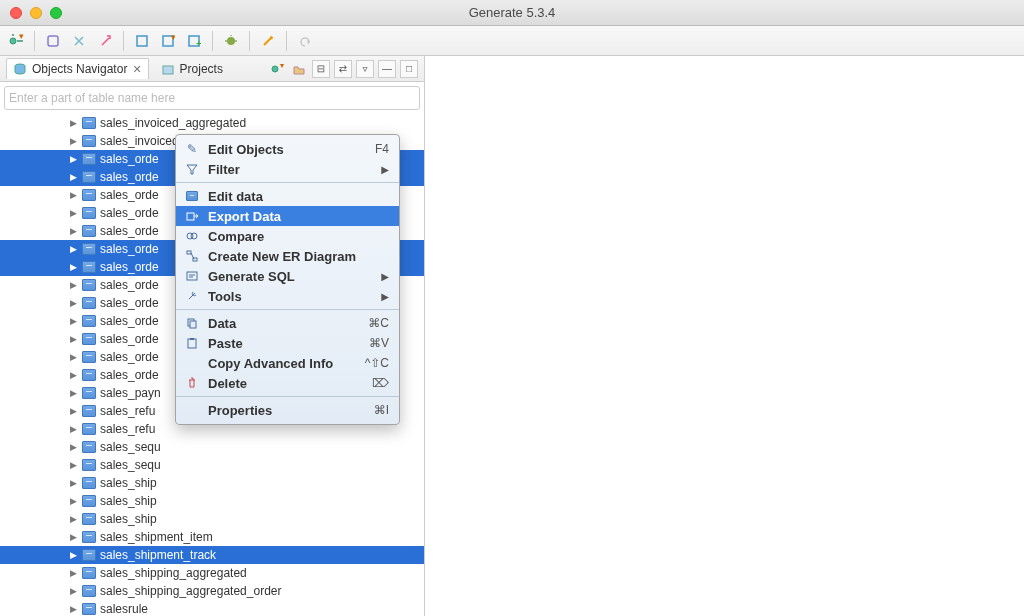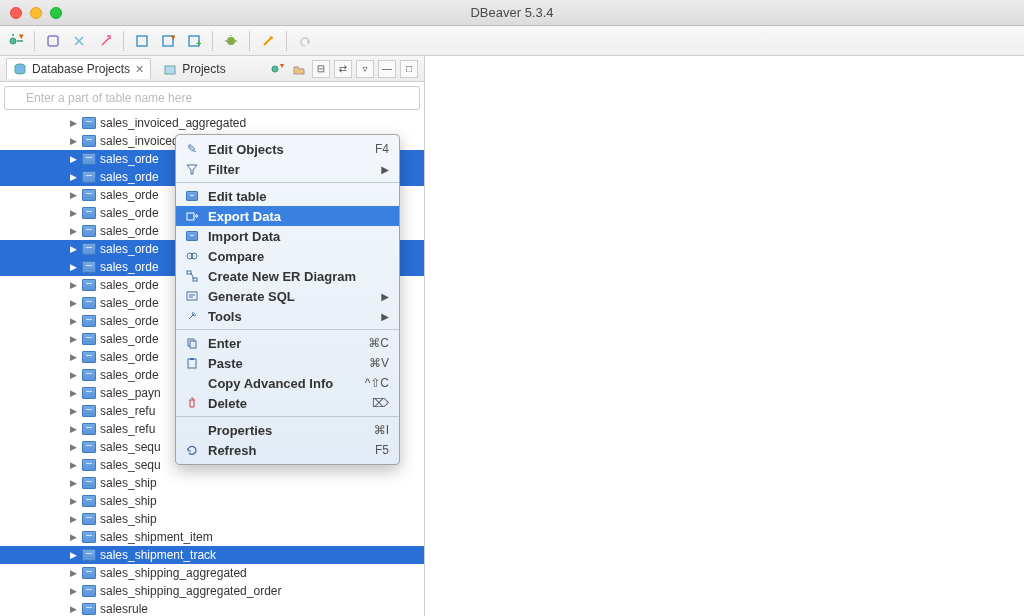--- a/index.html
+++ b/index.html
@@ -27,21 +27,21 @@
 
 .panel-tabs { height: 26px; background: linear-gradient(#f6f6f6,#ececec); border-bottom: 1px solid #ccc; display: flex; align-items: center; padding: 0 6px; gap: 6px; font-size: 12px; }
 .tab { display: flex; align-items: center; gap: 5px; padding: 3px 6px; color: #333; cursor: pointer; }
 .tab .ico { width: 14px; height: 14px; display: inline-block; }
 .tab.active { background: #fff; border-top: 1px solid #ccc; border-left: 1px solid #ccc; border-right: 1px solid #ccc; border-radius: 2px 2px 0 0; }
 .tab-x { color: #777; font-size: 11px; }
 .panel-buttons { margin-left: auto; display: flex; gap: 4px; }
 .panel-buttons .pb { width: 18px; height: 18px; border: 1px solid #ccc; background: #fafafa; font-size: 10px; display: flex; align-items: center; justify-content: center; color: #555; cursor: pointer; }
 
 
-.searchbox { height: 24px; border: 1px solid #ccc; margin: 4px; border-radius: 3px; padding: 0 21px; display: flex; align-items: center; }
+.searchbox { height: 24px; border: 1px solid #ccc; margin: 4px; border-radius: 3px; padding: 0 4px; display: flex; align-items: center; }
 .searchbox input { border: none; outline: none; width: 100%; font-size: 12px; color: #555; background: transparent; }
 .searchbox input::placeholder { color: #bbb; }
 
 
 .tree { overflow: hidden; flex: 1; }
 .trow { height: 18px; display: flex; align-items: center; padding-left: 70px; gap: 4px; font-size: 12px; white-space: nowrap; cursor: pointer; }
 .trow.sel { background: #2a6fd6; color: #fff; }
 .trow.sel .tbl-ico { color: #cfe4ff; }
 .arrow { width: 8px; color: #777; font-size: 9px; }
 .trow.sel .arrow { color: #fff; }
@@ -63,21 +63,21 @@
 </style>
 </head>
 <body>
 
 <div class="titlebar">
   <div class="traffic">
     <span class="tl-close"></span>
     <span class="tl-min"></span>
     <span class="tl-max"></span>
   </div>
-  <div class="title">DBeaver 5.3.4</div>
+  <div class="title">Generate 5.3.4</div>
 </div>
 
 <div class="toolbar">
   <span class="tb-icon">
       <svg width="16" height="16">
         <circle cx="5" cy="8" r="3" fill="#5b9" stroke="#397"></circle>
         <path d="M5 3 v-2 M9 8 h6" stroke="#397" stroke-width="1.5"></path>
         <text x="11" y="6" font-size="9" fill="#c60">▾</text>
       </svg>
     </span>
@@ -141,21 +141,21 @@
 <div class="main">
   <div class="left">
     <div class="panel-tabs">
       <div class="tab active">
         <span class="ico">
             <svg width="14" height="14">
               <ellipse cx="7" cy="4" rx="5" ry="2" fill="#7ab8e8" stroke="#4a8"></ellipse>
               <path d="M2 4 v6 a5 2 0 0 0 10 0 v-6" fill="#7ab8e8" stroke="#4a8"></path>
             </svg>
           </span>
-        <span>Database Projects</span>
+        <span>Objects Navigator</span>
         <span class="tab-x">✕</span>
       </div>
       <div class="tab">
         <span class="ico">
             <svg width="14" height="14">
               <rect x="2" y="4" width="10" height="8" fill="#b8d8f0" stroke="#6a9"></rect>
             </svg>
           </span>
         <span>Projects</span>
       </div>
@@ -340,36 +340,30 @@
         </svg>
       </span>
     <span class="lbl">Filter</span>
     <span class="sub">▶</span>
   </div>
   <div class="ctxsep"></div>
   <div class="ctxitem">
     <span class="cico">
         <span class="tbl-ico" style="width:12px;height:10px;"></span>
       </span>
-    <span class="lbl">Edit table</span>
+    <span class="lbl">Edit data</span>
   </div>
   <div class="ctxitem hover">
     <span class="cico">
         <svg width="12" height="12">
           <rect x="1" y="3" width="7" height="7" fill="none" stroke="#fff"></rect>
           <path d="M8 6 h4 M10 4 l2 2 l-2 2" fill="none" stroke="#fff"></path>
         </svg>
       </span>
     <span class="lbl">Export Data</span>
-  </div>
-  <div class="ctxitem">
-    <span class="cico">
-        <span class="tbl-ico" style="width:12px;height:10px;"></span>
-      </span>
-    <span class="lbl">Import Data</span>
   </div>
   <div class="ctxitem">
     <span class="cico">
         <svg width="12" height="12">
           <circle cx="4" cy="6" r="3" fill="none" stroke="#4b6fa0"></circle>
           <circle cx="8" cy="6" r="3" fill="none" stroke="#4b6fa0"></circle>
         </svg>
       </span>
     <span class="lbl">Compare</span>
   </div>
@@ -403,21 +397,21 @@
     <span class="sub">▶</span>
   </div>
   <div class="ctxsep"></div>
   <div class="ctxitem">
     <span class="cico">
         <svg width="12" height="12">
           <rect x="2" y="2" width="6" height="7" fill="none" stroke="#4b6fa0"></rect>
           <rect x="4" y="4" width="6" height="7" fill="#e3ecf6" stroke="#4b6fa0"></rect>
         </svg>
       </span>
-    <span class="lbl">Enter</span>
+    <span class="lbl">Data</span>
     <span class="sc">⌘C</span>
   </div>
   <div class="ctxitem">
     <span class="cico">
         <svg width="12" height="12">
           <rect x="2" y="2" width="8" height="9" fill="none" stroke="#4b6fa0"></rect>
           <rect x="4" y="1" width="4" height="2" fill="#4b6fa0"></rect>
         </svg>
       </span>
     <span class="lbl">Paste</span>
@@ -436,23 +430,13 @@
       </span>
     <span class="lbl">Delete</span>
     <span class="sc">⌦</span>
   </div>
   <div class="ctxsep"></div>
   <div class="ctxitem">
     <span class="cico"></span>
     <span class="lbl">Properties</span>
     <span class="sc">⌘I</span>
   </div>
-  <div class="ctxitem">
-    <span class="cico">
-        <svg width="12" height="12">
-          <path d="M2 6 a4 4 0 1 1 1 3" fill="none" stroke="#4b6fa0" stroke-width="1.3"></path>
-          <path d="M2 4 v3 h3" fill="none" stroke="#4b6fa0"></path>
-        </svg>
-      </span>
-    <span class="lbl">Refresh</span>
-    <span class="sc">F5</span>
-  </div>
 </div>
 
 </body></html>

